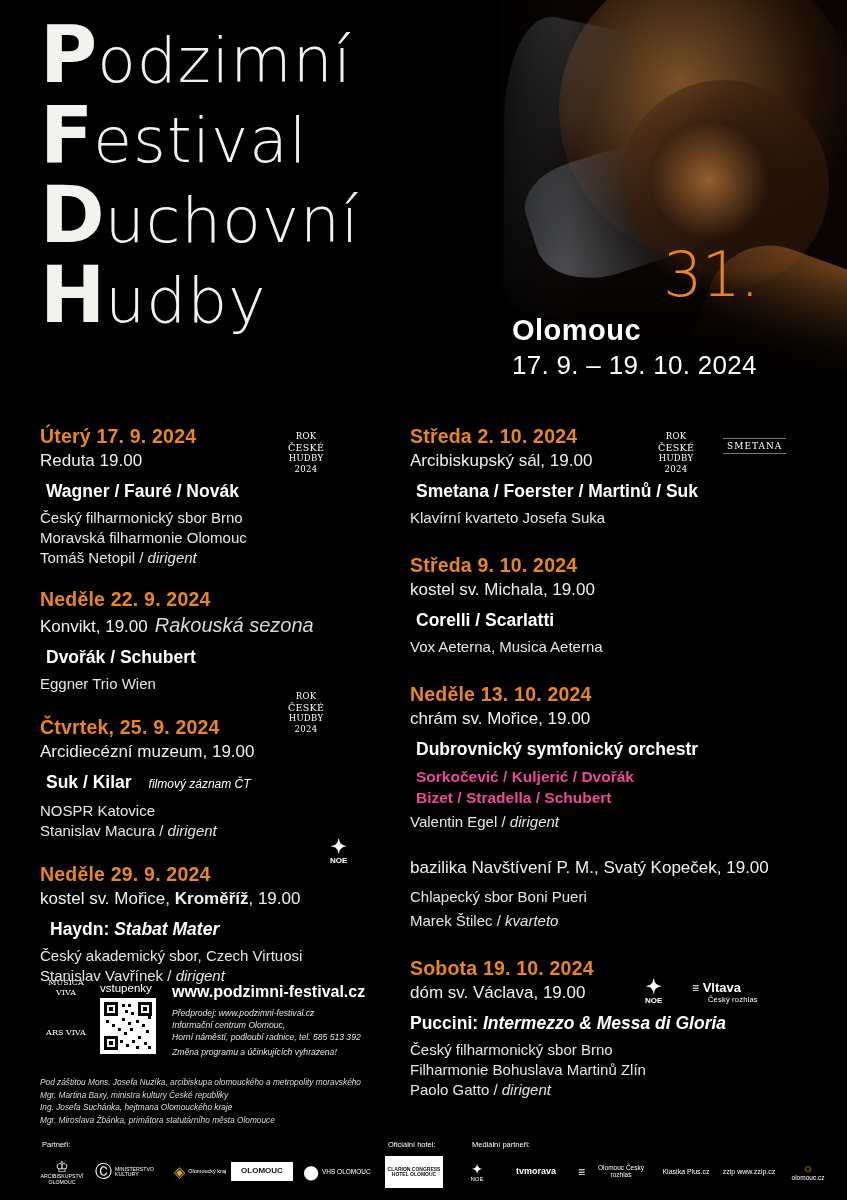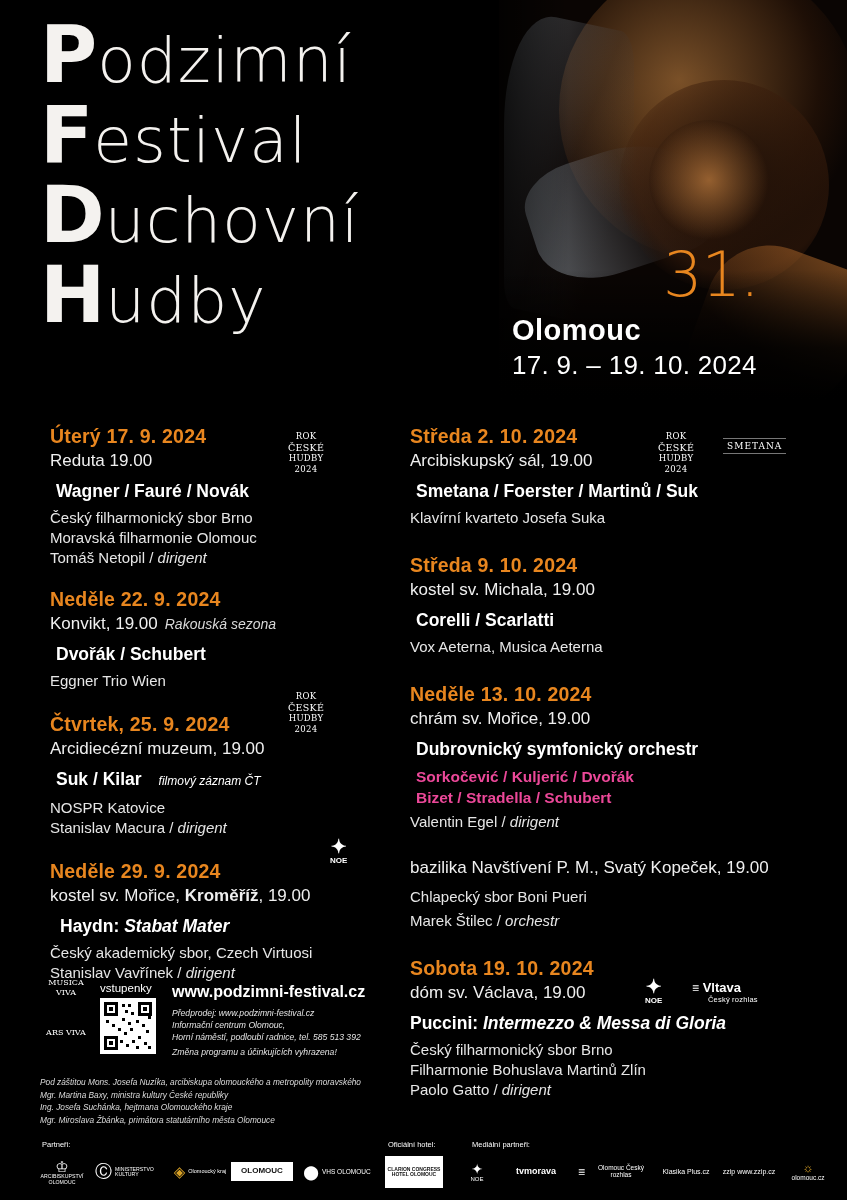--- a/index.html
+++ b/index.html
@@ -76,34 +76,34 @@
     position: absolute; left: 512px; top: 314px;
     font-size: 29px; font-weight: 700; color: #fff; letter-spacing: .5px;
   }
   .daterange {
     position: absolute; left: 512px; top: 350px;
     font-size: 26px; font-weight: 400; color: #fff; letter-spacing: .3px;
   }
 
   
   .col { position: absolute; top: 425px; }
-  .col-left { left: 50px; width: 330px; }
+  .col-left { left: 40px; width: 330px; }
   .col-right { left: 410px; width: 360px; }
 
   .ev { margin-bottom: 20px; position: relative; }
   .ev-date {
     color: #e8861f; font-size: 19.5px; font-weight: 700; letter-spacing: .2px;
     margin-bottom: 3px;
   }
   .ev-venue {
     color: #efefef; font-size: 17px; font-weight: 400; margin-bottom: 9px;
   }
   .ev-venue b { font-weight: 700; }
   .ev-venue .note {
-    font-style: italic; font-size: 14px; color: #d8d8d8; font-weight: 400;
+    font-style: italic; font-size: 20px; color: #d8d8d8; font-weight: 400;
     margin-left: 7px;
   }
   .ev-composers {
     font-size: 17.5px; font-weight: 700; color: #fff; margin-bottom: 6px;
     padding-left: 6px; line-height: 22px;
   }
   .ev-composers .work { font-style: italic; font-weight: 700; }
   .ev-composers .small-note {
     font-style: italic; font-weight: 400; font-size: 12px; margin-left: 17px;
   }
@@ -293,21 +293,21 @@
       </div>
       <div class="ev-perf" style="margin-top:4px;">
         <div><span>Valentin Egel</span> / <span class="role">dirigent</span></div>
       </div>
     </div>
 
     <div class="ev" style="margin-bottom:26px;">
       <div class="ev-venue">bazilika Navštívení P. M., Svatý Kopeček, 19.00</div>
       <div class="ev-perf">
         <div>Chlapecký sbor Boni Pueri</div>
-        <div style="margin-top:4px;"><span>Marek Štilec</span> / <span class="role">orchestr</span></div>
+        <div style="margin-top:4px;"><span>Marek Štilec</span> / <span class="role">kvarteto</span></div>
       </div>
     </div>
 
     <div class="ev">
       <div class="ev-date">Sobota 19. 10. 2024</div>
       <div class="ev-venue">dóm sv. Václava, 19.00</div>
       <div class="ev-composers" style="padding-left:0;"><span>Puccini: </span><span class="work">Intermezzo &amp; Messa di Gloria</span></div>
       <div class="ev-perf">
         <div>Český filharmonický sbor Brno</div>
         <div>Filharmonie Bohuslava Martinů Zlín</div>

